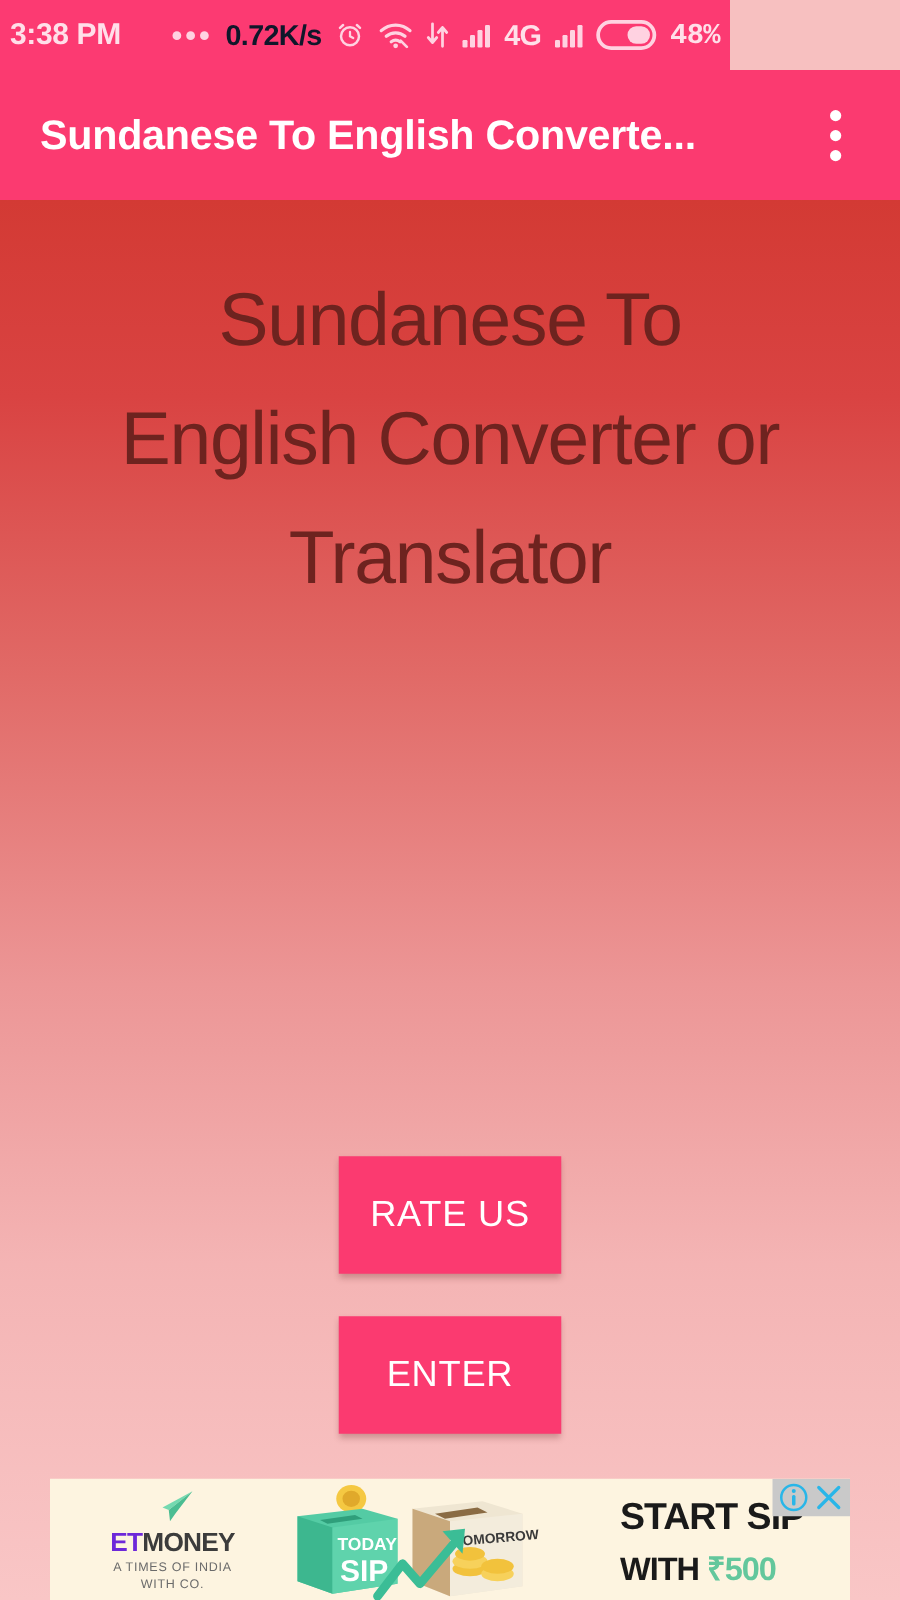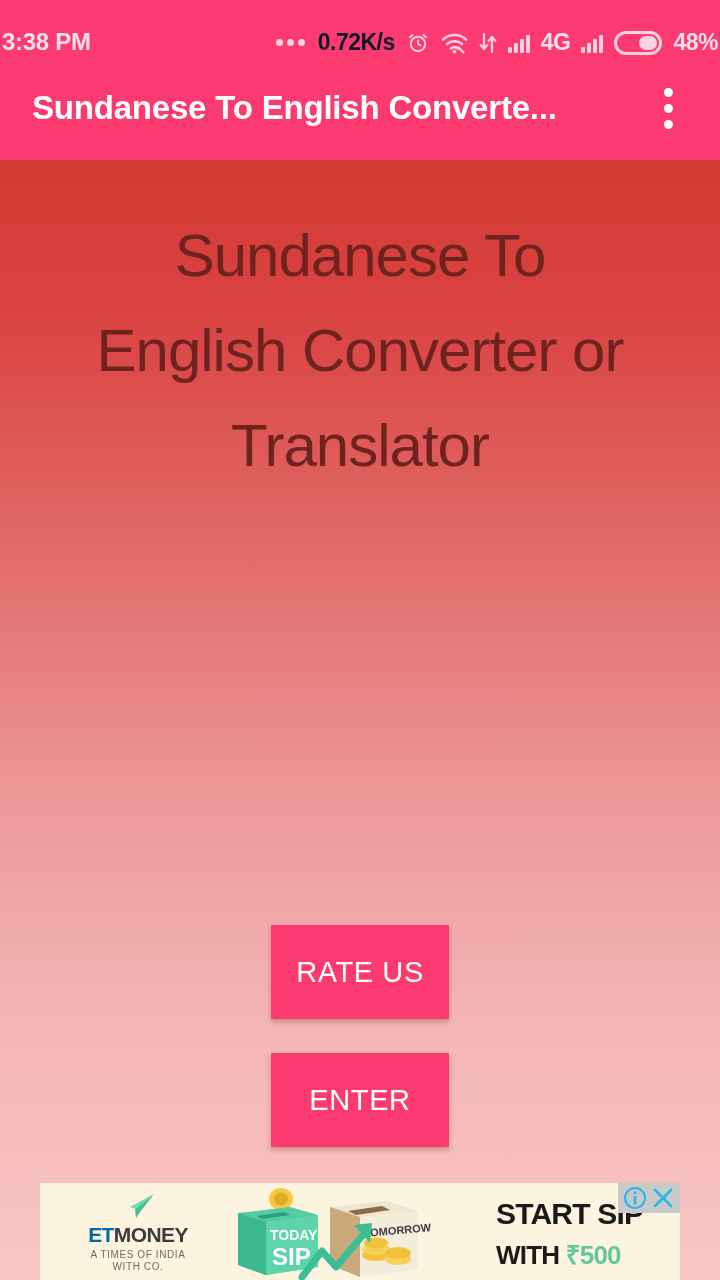--- a/index.html
+++ b/index.html
@@ -11,24 +11,24 @@
   }
   #screen {
     position:relative;
     width:720px; height:1280px;
     overflow:hidden;
   }
 
   
   #status-bar {
     position:absolute; left:0; top:0;
-    width:720px; height:56px;
+    width:584px; height:56px;
     background:#fc3a72;
-    display:flex; align-items:flex-end;
-    padding:0 2px;
+    display:flex; align-items:center;
+    padding:0 8px;
     color:#ffd9e5;
   }
   #status-time {
     font-size:24px; font-weight:bold;
     color:#ffdfe9;
     letter-spacing:-0.3px;
   }
   #status-right {
     margin-left:auto;
     display:flex; align-items:center; gap:11px;
@@ -46,20 +46,21 @@
     letter-spacing:-0.5px;
   }
   .sb-icon { display:flex; align-items:center; }
   #status-4g {
     font-size:23px; font-weight:bold; color:#ffdfe9;
     letter-spacing:-0.5px;
   }
   #status-battery-pct {
     font-size:23px; font-weight:bold; color:#ffdfe9;
     letter-spacing:-0.5px;
+    font-family:Liberation Mono, monospace;
   }
 
   
   .bars { display:flex; align-items:flex-end; gap:2px; height:20px; }
   .bars span { width:4px; background:#ffd2e1; border-radius:1px; }
   .bars span:nth-child(1){height:6px;}
   .bars span:nth-child(2){height:10px;}
   .bars span:nth-child(3){height:14px;}
   .bars span:nth-child(4){height:18px;}
 
@@ -156,21 +157,21 @@
     display:flex; flex-direction:column;
     align-items:center; justify-content:center;
   }
   #ad-plane { margin-bottom:1px; }
   #ad-brand {
     font-size:21px; font-weight:bold;
     letter-spacing:-0.6px;
     color:#3c3c3c;
     line-height:1;
   }
-  #ad-brand .et { color:#0369a1; }
+  #ad-brand .et { color:#6d28d9; }
   #ad-sub {
     font-size:10px; color:#6b6b6b;
     letter-spacing:0.6px; line-height:1.25;
     text-align:center; margin-top:4px;
   }
 
   #ad-art {
     position:absolute; left:178px; top:2px;
     width:230px; height:95px;
   }

